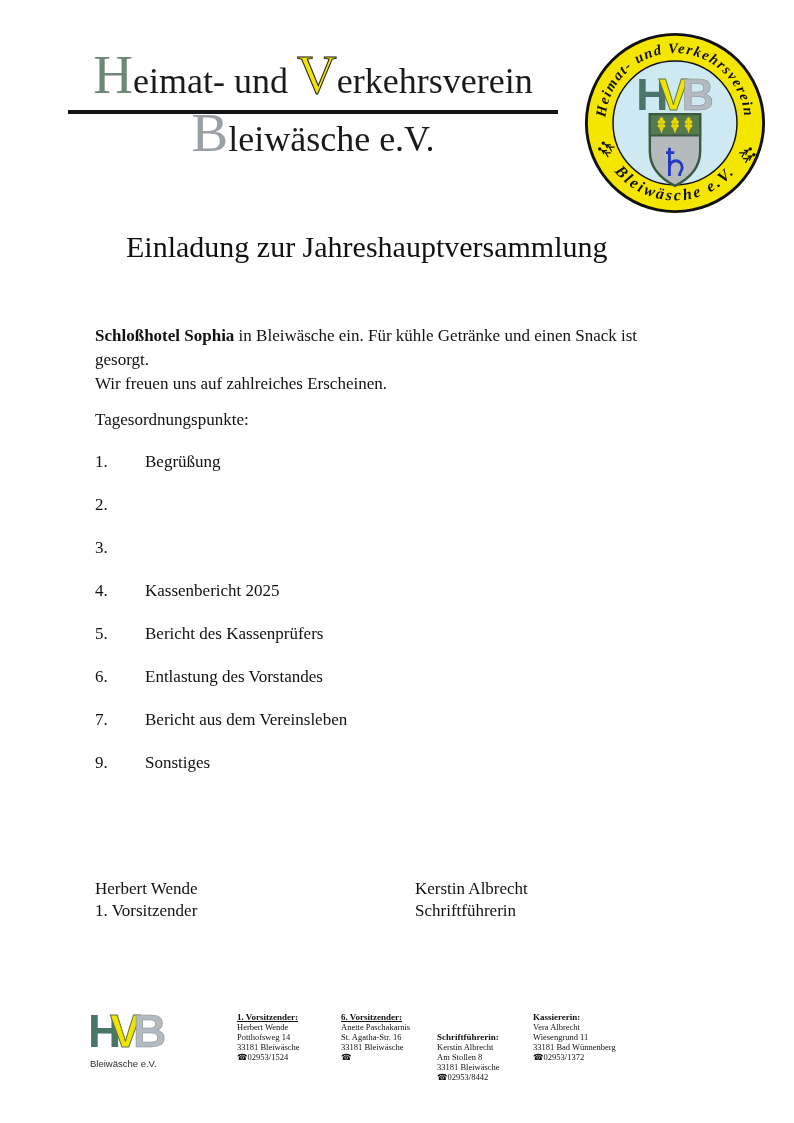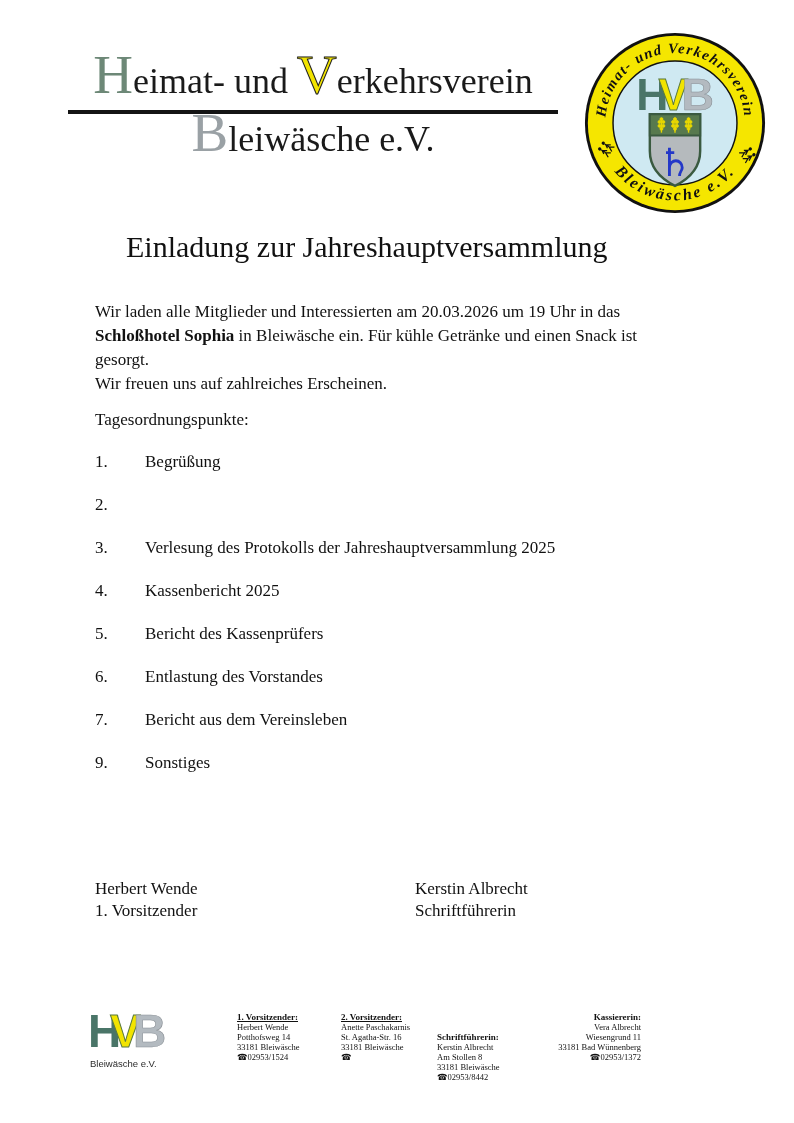--- a/index.html
+++ b/index.html
@@ -33,21 +33,21 @@
   .sig-right{position:absolute;left:415px;top:878px;font-size:17px;line-height:22px;}
 
   
   .footer-logo{position:absolute;left:88px;top:1006px;width:80px;text-align:left;}
   .footer-logo-caption{font-size:9.5px;color:#2c2c2c;margin-top:0;padding-left:2px;
         font-family:"Liberation Sans","DejaVu Sans",sans-serif;}
   .fcol{position:absolute;top:1012px;width:95px;font-size:8.5px;line-height:10px;}
   .fcol .ft{font-weight:bold;font-size:9px;}
   .fcol .ft.u{text-decoration:underline;}
   .fcol .fl{white-space:pre;}
-  .fc0{left:237px;} .fc1{left:341px;} .fc2{left:437px;margin-top:20px;} .fc3{left:546px;text-align:right;} .fc4{left:638px;}
+  .fc0{left:237px;} .fc1{left:341px;} .fc2{left:437px;margin-top:20px;} .fc3{left:533px;} .fc4{left:638px;}
 </style>
 </head>
 <body>
 
 <div class="page">
 
   <div class="masthead">
     <div class="mast-line1"><span class="init init-h">H</span><span>eimat- und </span><span class="init init-v">V</span><span>erkehrsverein</span></div>
     <div class="mast-rule"></div>
     <div class="mast-line2"><span class="init init-b">B</span><span>leiwäsche e.V.</span></div>
@@ -122,38 +122,37 @@
       <g transform="translate(166,126) rotate(58)">
         <use href="#hiker"></use>
           <use href="#hiker" transform="translate(7,0)"></use>
       </g>
     </svg>
   </div>
 
   <div class="doc-title">Einladung zur Jahreshauptversammlung</div>
 
   <div class="body-text">
-    <span>Wir laden alle Mitglieder und Interessierten am 20.03.2026 um 19 Uhr in das</span><br>
+    <br>
     <span class="b">Schloßhotel Sophia</span><span> in Bleiwäsche ein. Für kühle Getränke und einen Snack ist</span><br>
     <span>gesorgt.</span><br>
     <span>Wir freuen uns auf zahlreiches Erscheinen.</span>
   </div>
 
   <div class="agenda-heading">Tagesordnungspunkte:</div>
   <div class="agenda">
     <div class="agenda-item">
         <span class="agenda-num">1.</span>
         <span>Begrüßung</span>
       </div>
     <div class="agenda-item">
         <span class="agenda-num">2.</span>
       </div>
     <div class="agenda-item">
         <span class="agenda-num">3.</span>
-        <span>Verlesung des Protokolls der Jahreshauptversammlung 2025</span>
       </div>
     <div class="agenda-item">
         <span class="agenda-num">4.</span>
         <span>Kassenbericht 2025</span>
       </div>
     <div class="agenda-item">
         <span class="agenda-num">5.</span>
         <span>Bericht des Kassenprüfers</span>
       </div>
     <div class="agenda-item">
@@ -191,21 +190,21 @@
   </div>
 
   <div class="fcol fc0">
     <div class="ft u">1. Vorsitzender:</div>
     <div class="fl">Herbert Wende</div>
     <div class="fl">Potthofsweg 14</div>
     <div class="fl">33181 Bleiwäsche</div>
     <div class="fl">☎02953/1524</div>
   </div>
   <div class="fcol fc1">
-    <div class="ft u">2. Vorsitzender:</div>
+    <div class="ft u">6. Vorsitzender:</div>
     <div class="fl">Anette Paschakarnis</div>
     <div class="fl">St. Agatha-Str. 16</div>
     <div class="fl">33181 Bleiwäsche</div>
     <div class="fl">☎</div>
   </div>
   <div class="fcol fc2">
     <div class="ft">Schriftführerin:</div>
     <div class="fl">Kerstin Albrecht</div>
     <div class="fl">Am Stollen 8</div>
     <div class="fl">33181 Bleiwäsche</div>

